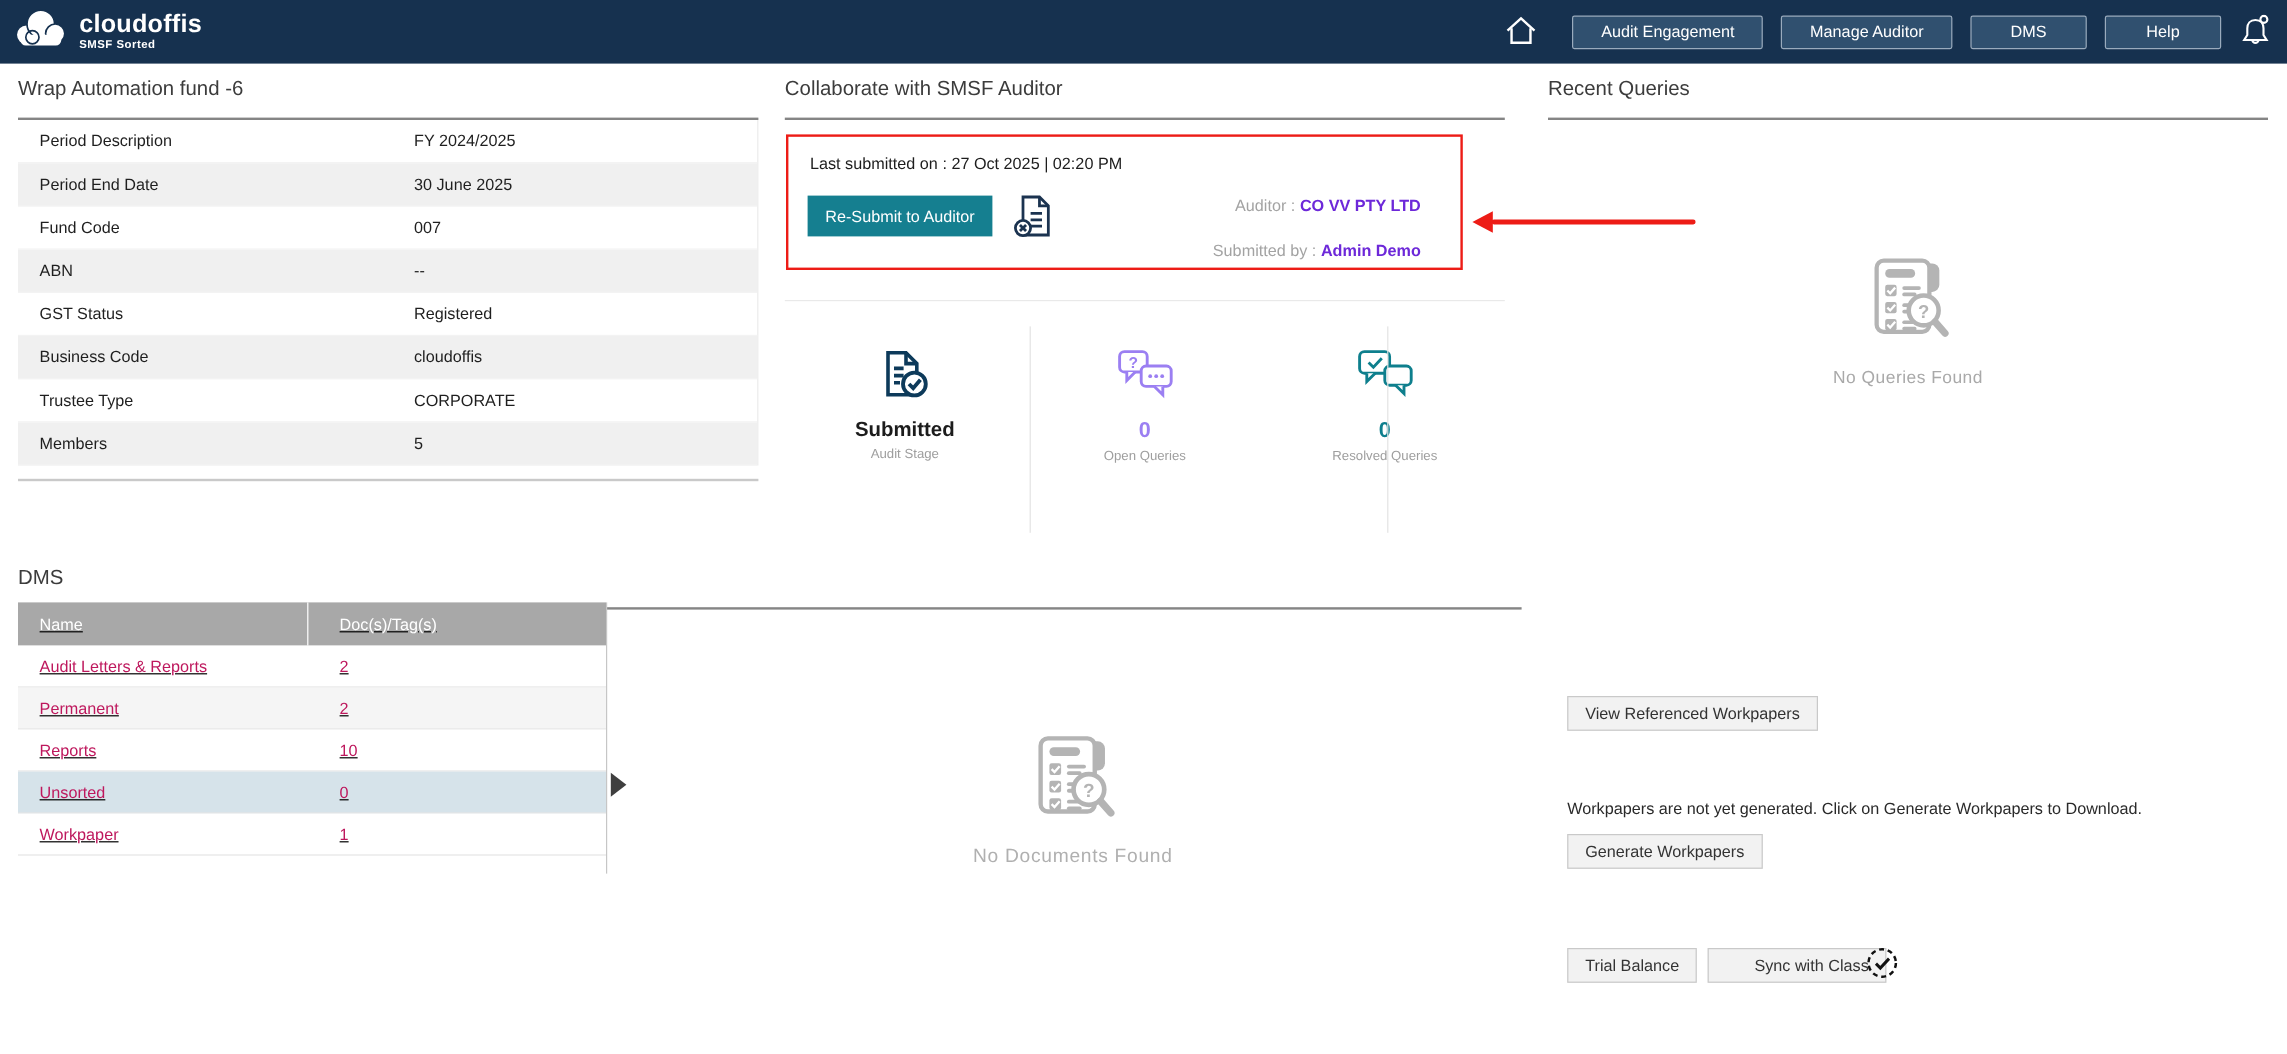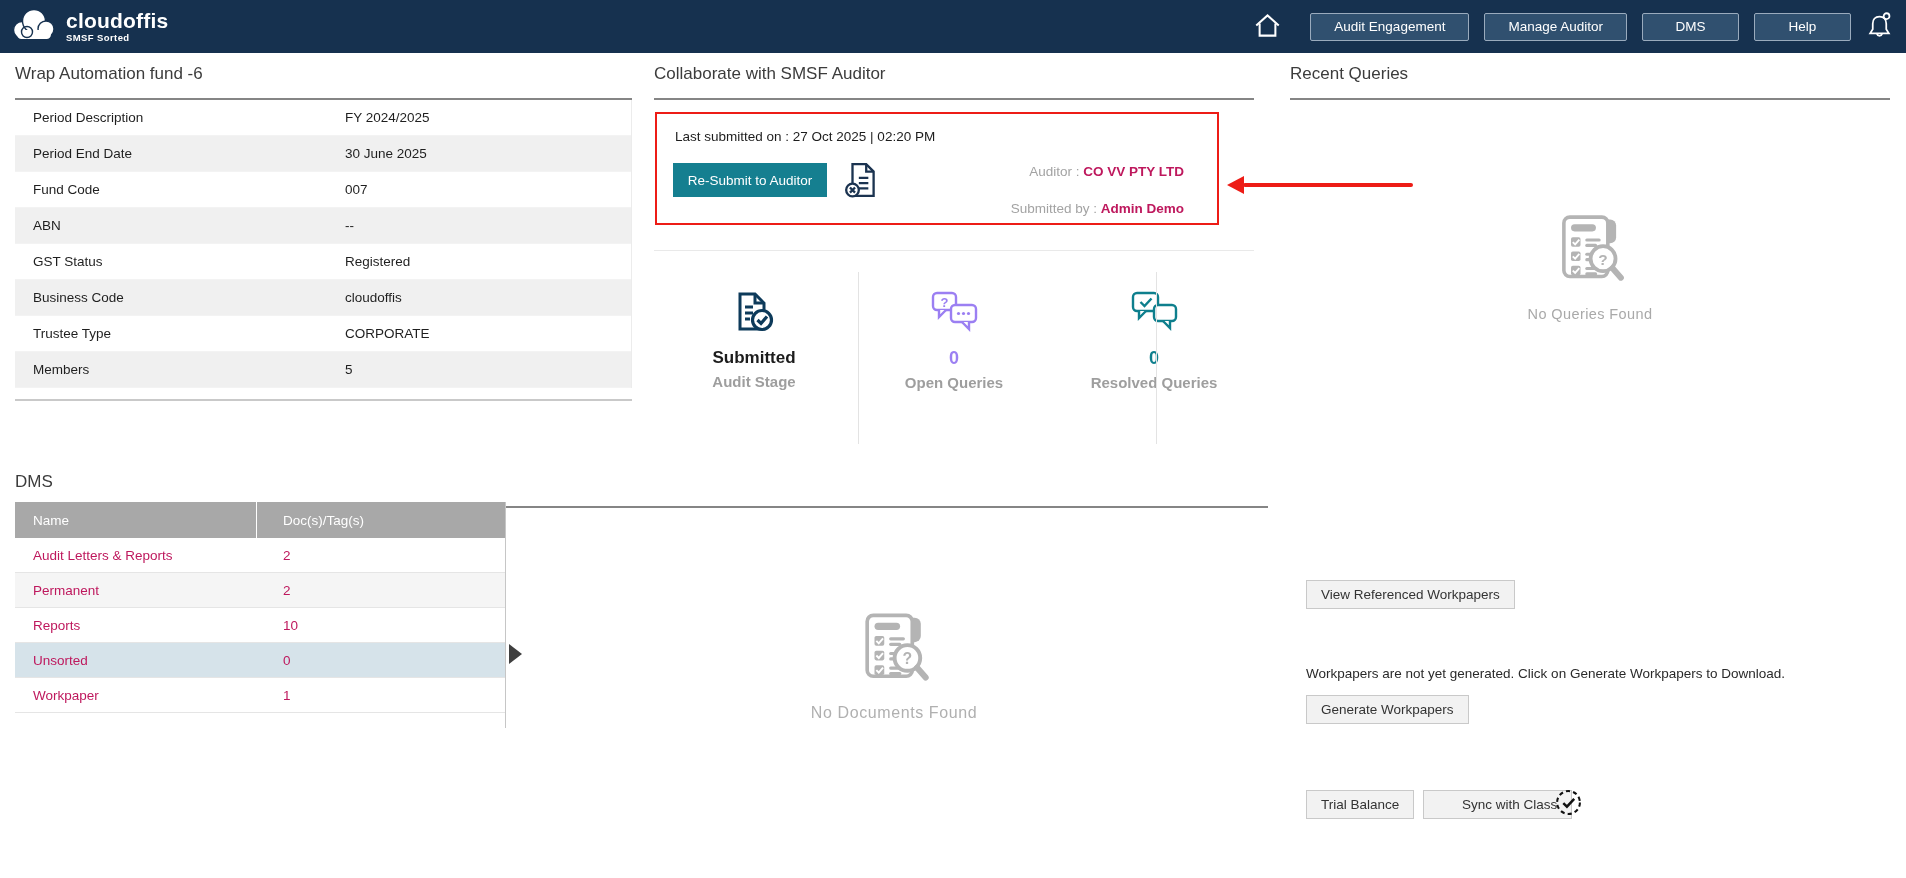--- a/index.html
+++ b/index.html
@@ -41,38 +41,38 @@
   .redbox { position: absolute; left: 1px; top: 52px; width: 564px; height: 113px;
             border: 2px solid var(--red, #ed1c16); background: #fff; }
   .last-submitted { position: absolute; left: 18px; top: 15px; font-size: 13.5px; color: #1d1d1d; }
   .resubmit-btn { position: absolute; left: 16px; top: 49px; width: 154px; height: 34px;
                   background: var(--teal, #157f90); color: #fff; border: none; font-size: 13.5px;
                   font-family: inherit; cursor: pointer; }
   .excel-icon-wrap { position: absolute; left: 186px; top: 47px; cursor: pointer; background: none; border: none; }
   .submit-meta { position: absolute; right: 33px; top: 50px; text-align: right; font-size: 13.5px; }
   .meta-line { margin-bottom: 22px; }
   .meta-label { color: #a3a3a3; }
-  .meta-value { color: #be185d; font-weight: 700; }
+  .meta-value { color: #6d28d9; font-weight: 700; }
   .collab-divider { position: absolute; left: 0; top: 190px; width: 600px; height: 1px; background: #e9e9e9; }
   .stats { position: absolute; left: 0; top: 200px; width: 600px; display: flex; }
   .stat-col { width: 200px; text-align: center; }
   .stat-icon { margin-top: 28px; height: 48px; display: flex; justify-content: center; align-items: center; }
   .stat-value { margin-top: 12px; font-size: 17px; font-weight: 700; color: #1c1c1c; }
-  .stat-label { margin-top: 5px; font-size: 15px; color: #9e9e9e; font-weight: bold; }
+  .stat-label { margin-top: 5px; font-size: 11px; color: #9e9e9e; }
   .stat-divider { position: absolute; top: 12px; width: 1px; height: 172px; background: #e3e3e3; }
 
   
   #recent-panel { left: 1290px; top: 60px; width: 600px; height: 395px; }
   .empty-state { position: absolute; left: 0; width: 100%; text-align: center; }
   #recent-panel .empty-state { top: 150px; }
   .empty-text { margin-top: 16px; font-size: 14.5px; color: #a9a9a9; letter-spacing: .4px; }
 
   
   #dms-panel { left: 15px; top: 468px; width: 1253px; height: 410px; }
-  .dms-table { position: absolute; left: 0; top: 34px; width: 490px; }
+  .dms-table { position: absolute; left: 0; top: 34px; width: 490px; text-decoration: underline; }
   .dms-edge { position: absolute; left: 490px; top: 34px; width: 1px; height: 226px; background: #c6c6c6; }
   .dms-header { display: flex; height: 36px; background: #a8a8a8; color: #fff; font-size: 13.5px;
                 align-items: center; }
   .dms-h-name { width: 242px; padding-left: 18px; border-right: 1px solid #fff; height: 100%;
                 display: flex; align-items: center; }
   .dms-h-count { flex: 1; padding-left: 26px; }
   .dms-row { display: flex; height: 35px; align-items: center; font-size: 13.5px; color: #be185d;
              border-bottom: 1px solid #e5e5e5; cursor: pointer; background: #fff; }
   .dms-row.alt { background: #f5f5f5; }
   .dms-row.selected { background: #d6e3ea; }

